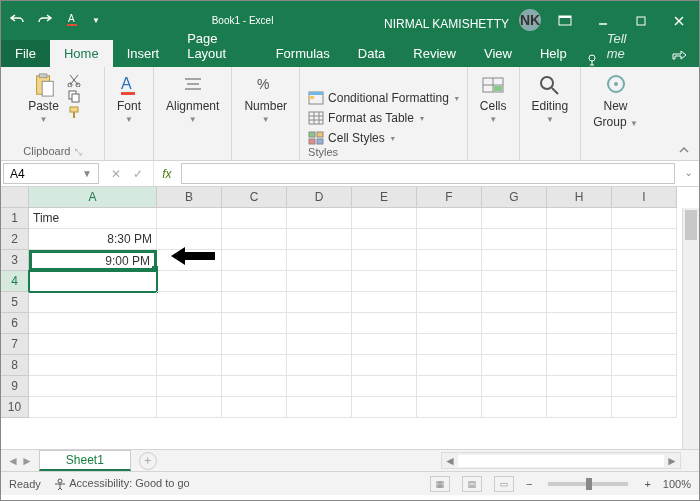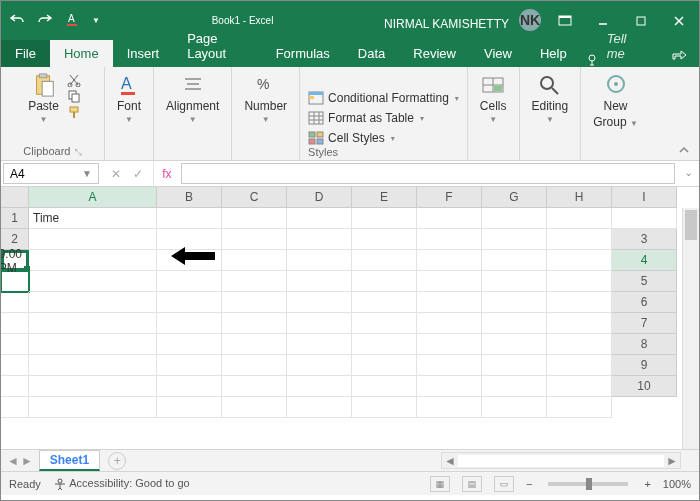--- a/index.html
+++ b/index.html
@@ -199,21 +199,22 @@
   }
   .formulabar .fxbtns {
     display: flex;
     align-items: center;
     gap: 12px;
     padding: 0 10px;
     color: #aaa;
     border-right: 1px solid #e5e5e5;
   }
   .formulabar .fxlabel {
-    color: #ec4899;
+    font-style: italic;
+    color: #4d7c0f;
     padding: 0 8px;
     display: flex;
     align-items: center;
   }
   .formulabar .fxinput {
     flex: 1;
     border: 1px solid #c8c8c8;
     margin: 2px 24px 2px 2px;
     background: #fff;
   }
@@ -323,26 +324,26 @@
     font-size: 12px;
     position: relative;
   }
   .sheettabs .navbtns {
     display: flex;
     gap: 2px;
     padding: 0 6px;
     color: #999;
   }
   .sheettabs .stab {
-    padding: 2px 10px;
+    padding: 2px 26px;
     border: 1px solid #ccc;
     background: #fff;
     border-bottom: 2px solid #1a7b4e;
-    color: #3b82f6;
-    font-weight: 700;
+    color: #15803d;
+    font-weight: 400;
     cursor: pointer;
   }
   .sheettabs .addtab {
     margin-left: 8px;
     width: 18px;
     height: 18px;
     border: 1px solid #ccc;
     border-radius: 50%;
     display: flex;
     align-items: center;
@@ -702,20 +703,21 @@
     <div class="cell"></div>
       <div class="cell"></div>
       <div class="cell"></div>
       <div class="cell"></div>
       <div class="cell"></div>
       <div class="cell"></div>
       <div class="cell"></div>
       <div class="cell"></div>
 
     <div class="rhdr">2</div>
+    <div class="cell right">8:30 PM</div>
     <div class="cell"></div>
       <div class="cell"></div>
       <div class="cell"></div>
       <div class="cell"></div>
       <div class="cell"></div>
       <div class="cell"></div>
       <div class="cell"></div>
       <div class="cell"></div>
 
     <div class="rhdr">3</div>

